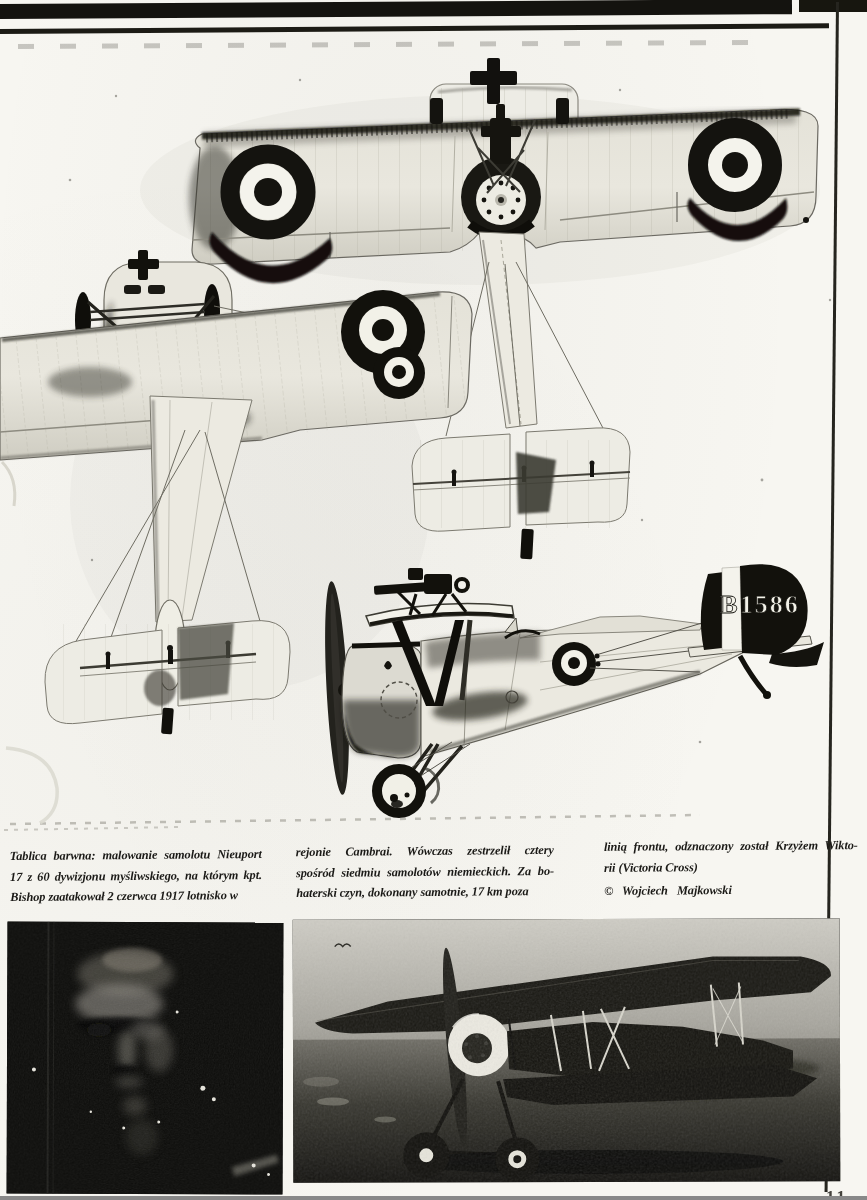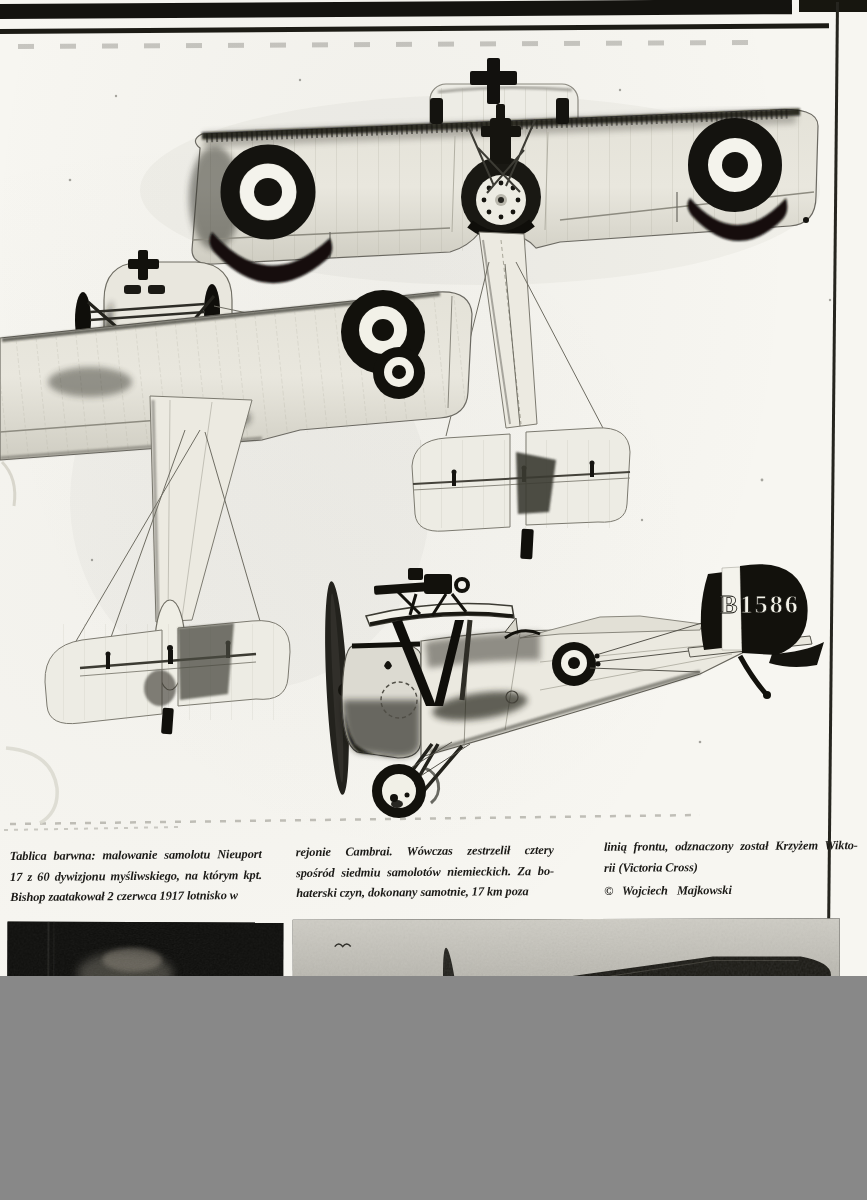--- a/index.html
+++ b/index.html
@@ -1,17 +1,17 @@
 <!DOCTYPE html>
 <html><head>
 <meta charset="utf-8">
 <style>
   html,body{margin:0;padding:0;background:#888;}
   .page{
-    position:relative;width:867px;height:976px;overflow:hidden;
+    position:relative;width:867px;height:1196px;overflow:hidden;
     background:
       radial-gradient(ellipse at 45% 25%, rgba(120,118,108,.05), transparent 60%),
       radial-gradient(ellipse at 20% 60%, rgba(120,118,108,.04), transparent 55%),
       #f7f6f1;
     font-family:"Liberation Serif","DejaVu Serif",serif;
   }
   .abs{position:absolute;}
   
   .bar-top{left:0;top:4px;width:792px;height:15px;background:#14130f;transform:rotate(-0.35deg);transform-origin:left center;}
   .bar-corner{left:799px;top:0;width:68px;height:12px;background:#17160f;}

